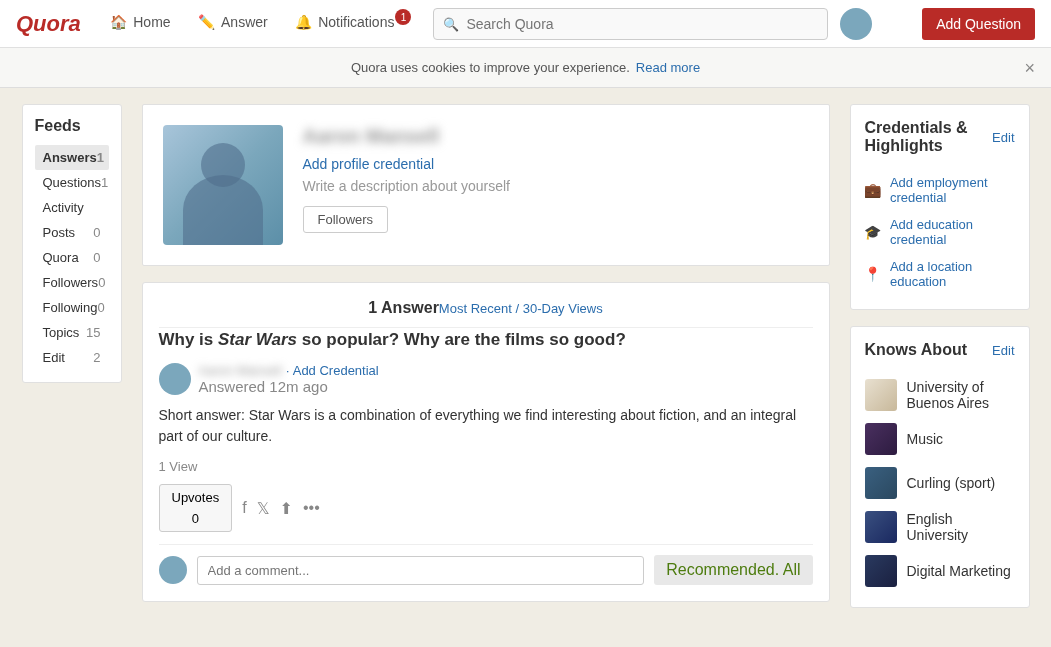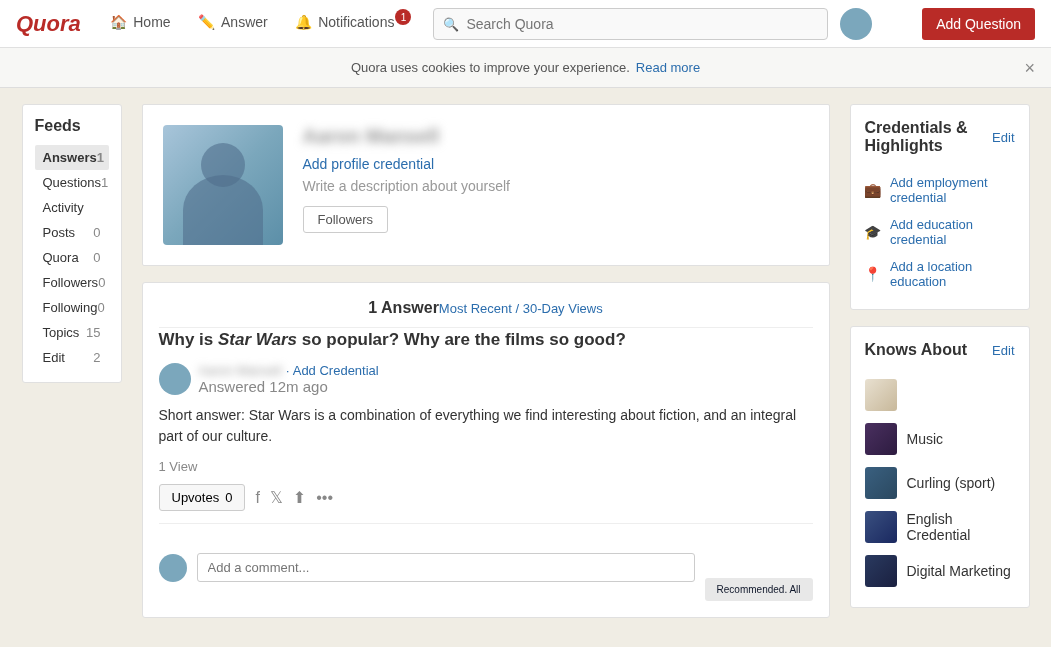--- a/index.html
+++ b/index.html
@@ -54,26 +54,26 @@
     .question-title { font-size: 17px; font-weight: bold; margin-bottom: 12px; color: #333; }
     .question-title em { }
     .answer-meta { display: flex; align-items: center; gap: 8px; margin-bottom: 10px; }
     .answer-avatar { width: 32px; height: 32px; border-radius: 50%; background: #7ba7bc; overflow: hidden; flex-shrink: 0; }
     .answer-author { font-size: 13px; color: #999; filter: blur(4px); }
     .answer-credential-link { color: #2b6dad; font-size: 13px; cursor: pointer; }
     .answer-time { color: #888; font-size: 15px; }
     .answer-text { font-size: 14px; line-height: 1.5; color: #333; margin-bottom: 12px; }
     .answer-views { color: #888; font-size: 13px; margin-bottom: 10px; }
     .answer-actions { display: flex; align-items: center; gap: 10px; margin-bottom: 12px; }
-    .upvote-btn { border: 1px solid #ccc; background: #f7f7f7; padding: 5px 12px; border-radius: 3px; font-size: 13px; cursor: pointer; display: flex; align-items: center; gap: 6px; }
+    .upvote-btn { border: 1px solid #ccc; background: #f7f7f7; padding: 5px 12px; border-radius: 3px; font-size: 13px; cursor: pointer; display: flex; align-items: center; gap: 6px; flex-direction: column; }
     .action-icon { color: #888; font-size: 16px; cursor: pointer; }
     .comment-area { display: flex; align-items: center; gap: 10px; margin-top: 10px; border-top: 1px solid #eee; padding-top: 10px; }
     .comment-avatar { width: 28px; height: 28px; border-radius: 50%; background: #7ba7bc; flex-shrink: 0; }
     .comment-input { flex: 1; border: 1px solid #ccc; border-radius: 3px; padding: 6px 10px; font-size: 13px; color: #aaa; background: #fff; cursor: text; }
-    .recommend-btn { background: #e8e8e8; border: none; padding: 6px 12px; border-radius: 3px; font-size: 10px; color: #0f172a; cursor: pointer; white-space: nowrap; margin-top: 44px; }
+    .recommend-btn { background: #e8e8e8; border: none; padding: 6px 12px; border-radius: 3px; font-size: 16px; color: #4d7c0f; cursor: pointer; white-space: nowrap; }
 
     
     .credentials-section { background: #fff; border: 1px solid #e0e0e0; border-radius: 3px; padding: 14px; margin-bottom: 16px; }
     .section-header { display: flex; justify-content: space-between; align-items: center; margin-bottom: 14px; }
     .section-title { font-size: 16px; font-weight: bold; }
     .edit-link { color: #2b6dad; font-size: 13px; cursor: pointer; }
     .credential-item { display: flex; align-items: center; gap: 8px; padding: 6px 0; cursor: pointer; color: #2b6dad; font-size: 13px; }
     .cred-icon { font-size: 14px; color: #2b6dad; }
     .knows-section { background: #fff; border: 1px solid #e0e0e0; border-radius: 3px; padding: 14px; }
     .knows-item { display: flex; align-items: center; gap: 10px; padding: 6px 0; cursor: pointer; }
@@ -252,32 +252,33 @@
       </div>
     </div>
 
     <div class="knows-section">
       <div class="section-header">
         <span class="section-title">Knows About</span>
         <a class="edit-link">Edit</a>
       </div>
       <div class="knows-item">
         <div class="knows-thumb thumb-university"></div>
+        <span class="knows-label">University of Buenos Aires</span>
       </div>
       <div class="knows-item">
         <div class="knows-thumb thumb-music"></div>
         <span class="knows-label">Music</span>
       </div>
       <div class="knows-item">
         <div class="knows-thumb thumb-curling"></div>
         <span class="knows-label">Curling (sport)</span>
       </div>
       <div class="knows-item">
         <div class="knows-thumb thumb-literature"></div>
-        <span class="knows-label">English Credential</span>
+        <span class="knows-label">English University</span>
       </div>
       <div class="knows-item">
         <div class="knows-thumb thumb-marketing"></div>
         <span class="knows-label">Digital Marketing</span>
       </div>
     </div>
 
   </aside>
 
 </div>

